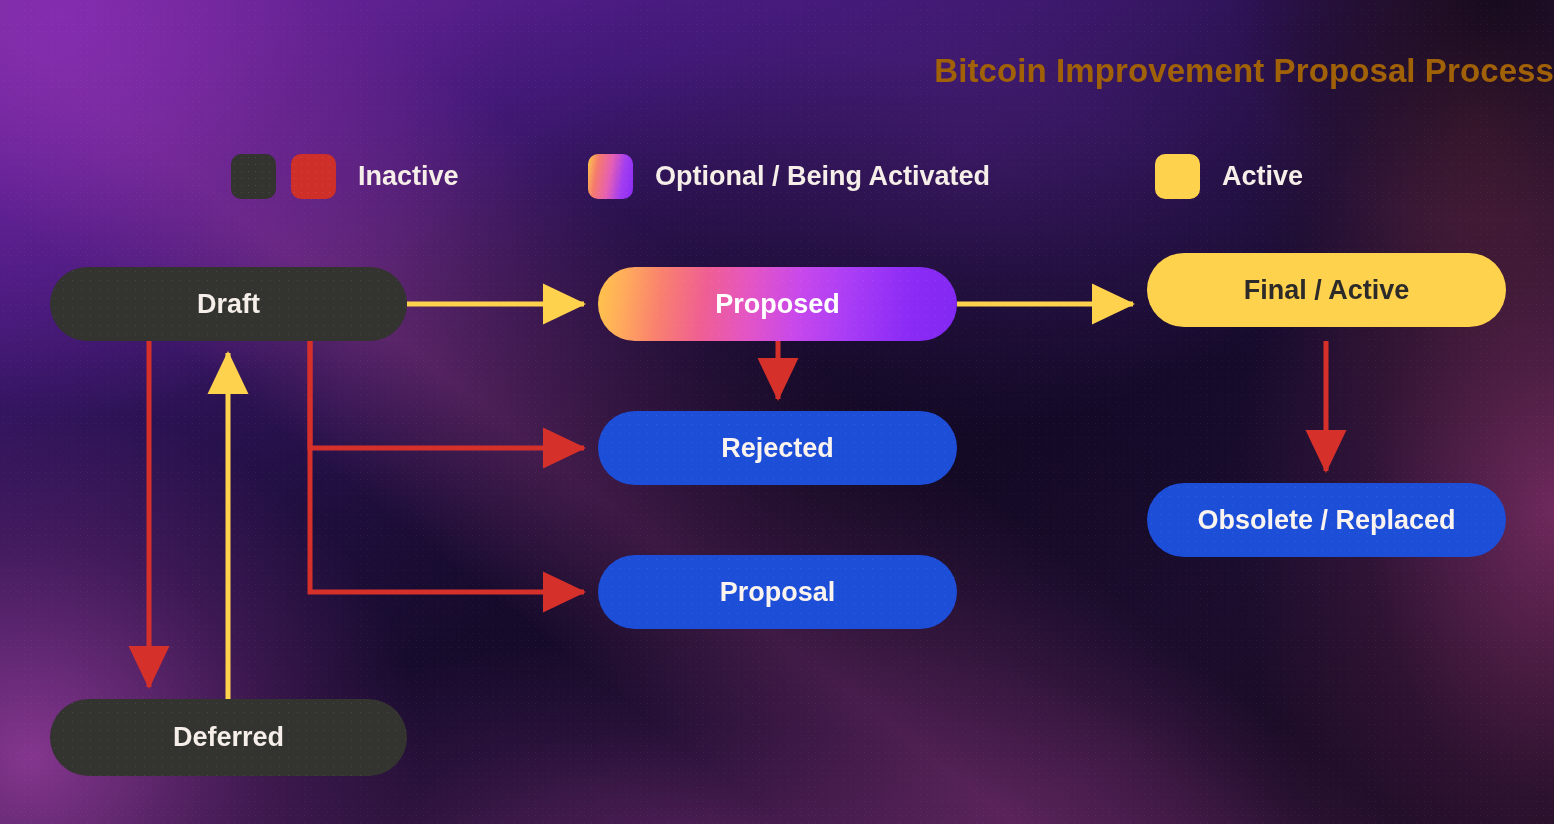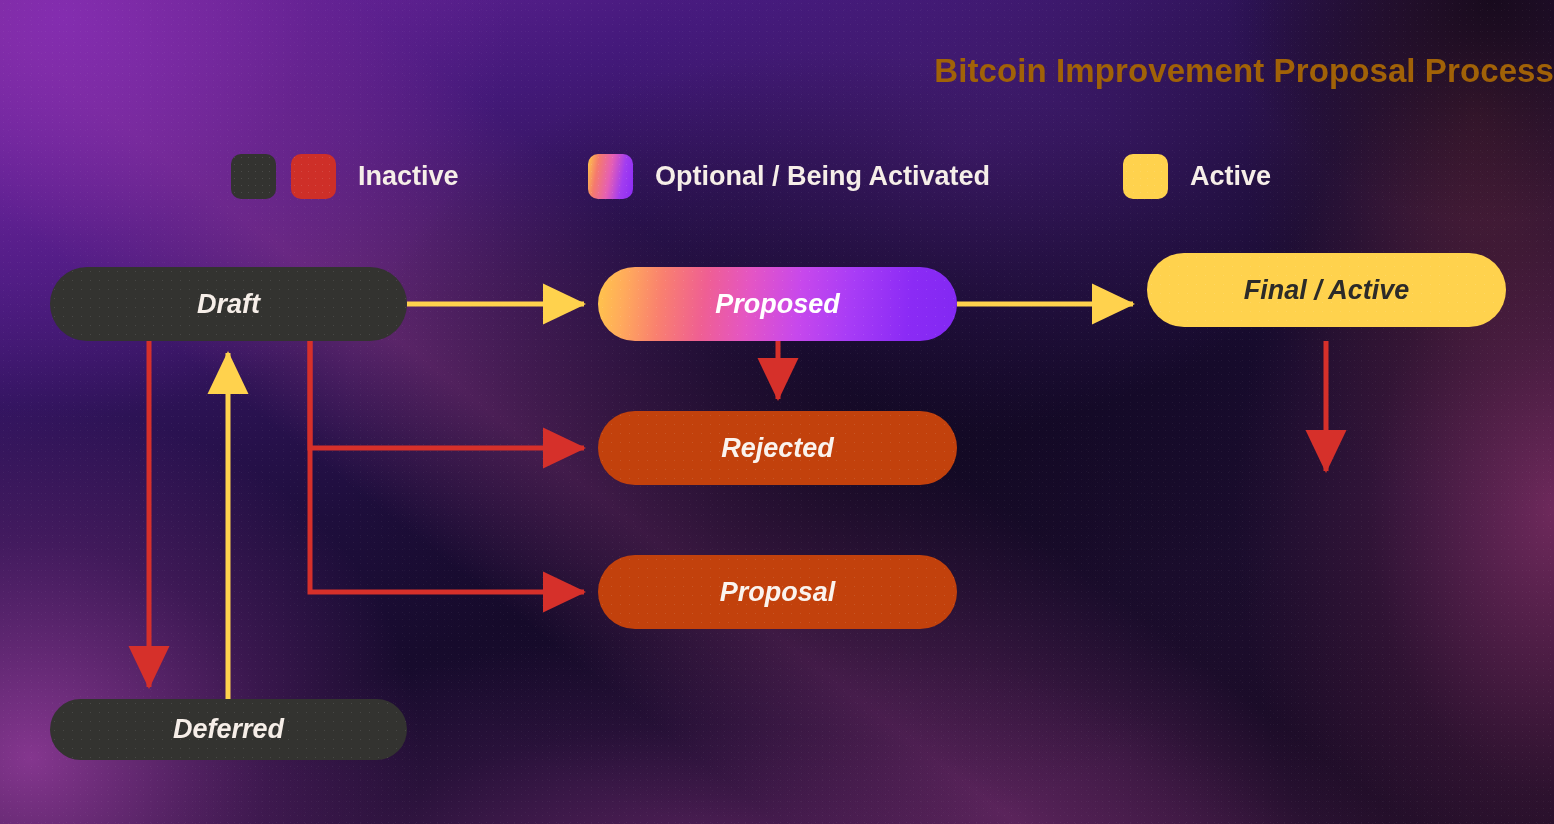--- a/index.html
+++ b/index.html
@@ -118,59 +118,59 @@
   .sw-red    { background:#ce2f28; }
   .sw-grad   { background:linear-gradient(100deg,#ffc949 0%,#f57a6d 22%,#e55fb4 48%,#a23df0 74%,#8b2bf5 100%); }
   .sw-yellow { background:#ffd24d; }
   .legend-label {
     margin-left:22px;
     font-size:27px; font-weight:bold; color:#f6eee8;
     white-space:nowrap;
   }
   #legend-inactive { left:231px; }
   #legend-optional { left:588px; }
-  #legend-active   { left:1094px;padding-left:29px; }
+  #legend-active   { left:1126px;padding-left:29px; }
 
   
   #connectors { position:absolute; inset:0; z-index:4; }
 
   
   .node {
     position:absolute; z-index:5;
     display:flex; align-items:center; justify-content:center;
     border-radius:40px;
     font-size:27px; font-weight:bold;
     text-align:center;
     overflow:hidden;
     white-space:nowrap;
   }
-  .node .node-label { position:relative; z-index:2;font-style:italic; }
+  .node .node-label { position:relative; z-index:2; }
   .node::after {
     content:""; position:absolute; inset:0; z-index:1; opacity:.13;
     background-image:radial-gradient(rgba(255,255,255,.8) .6px, transparent .7px);
     background-size:9px 9px;
   }
   .n-dark   { background:#333330; color:#f6eee8; }
-  .n-red    { background:#c2410c; color:#faf3ee; }
+  .n-red    { background:#1d4ed8; color:#faf3ee; }
   .n-yellow { background:#ffd24d; color:#2c2b29; }
   .n-grad {
     background:linear-gradient(97deg,
       #ffc64a 0%, #ffaa5c 8%, #f9806f 18%,
       #ef5f93 30%, #e455c4 42%, #c748ec 56%,
       #a83cf6 70%, #8b2bf5 86%, #8228f2 100%);
     color:#ffffff;
     align-items:center;
   }
   #node-draft     { left:50px;   top:267px; width:357px; height:74px; }
   #node-proposed  { left:598px;  top:267px; width:359px; height:74px; }
   #node-final     { left:1147px; top:253px; width:359px; height:74px; }
   #node-rejected  { left:598px;  top:411px; width:359px; height:74px; }
   #node-withdrawn { left:598px;  top:555px; width:359px; height:74px; }
   #node-obsolete  { left:1147px; top:483px; width:359px; height:74px; }
-  #node-deferred  { left:50px;   top:699px; width:357px; height:61px; }
+  #node-deferred  { left:50px;   top:699px; width:357px; height:77px; }
 </style>
 </head>
 <body>
 
 <div id="stage">
 
   <div class="bg-layer" id="bg-base"></div>
   <div class="bg-layer" id="bg-glow-mid-purple"></div>
   <div class="bg-layer" id="bg-diag-band"></div>
   <div class="bg-layer" id="bg-glow-tl"></div>
@@ -250,18 +250,21 @@
   </div>
 
   <div class="node n-red" id="node-rejected">
     <span class="node-label">Rejected</span>
   </div>
 
   <div class="node n-red" id="node-withdrawn">
     <span class="node-label">Proposal</span>
   </div>
 
+  <div class="node n-red" id="node-obsolete">
+    <span class="node-label">Obsolete / Replaced</span>
+  </div>
 
   <div class="node n-dark" id="node-deferred">
     <span class="node-label">Deferred</span>
   </div>
 
 </div>
 
 </body></html>

